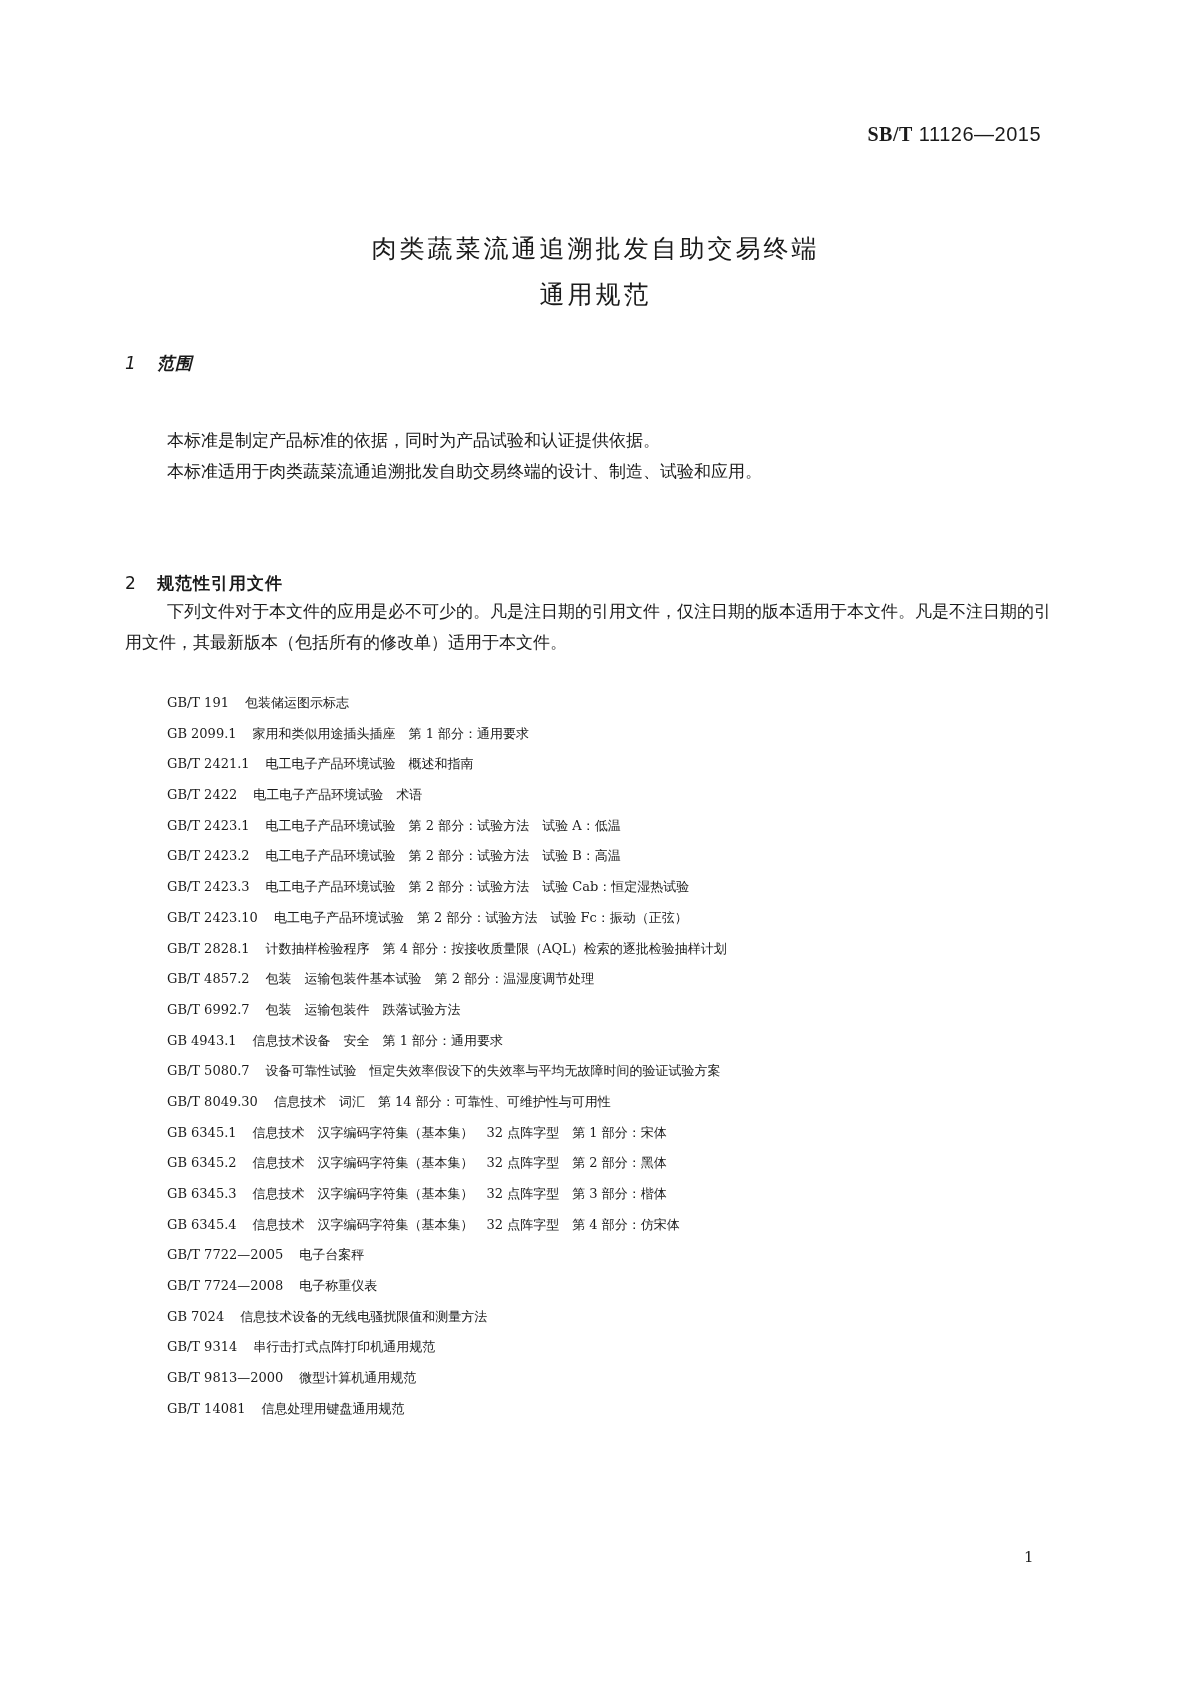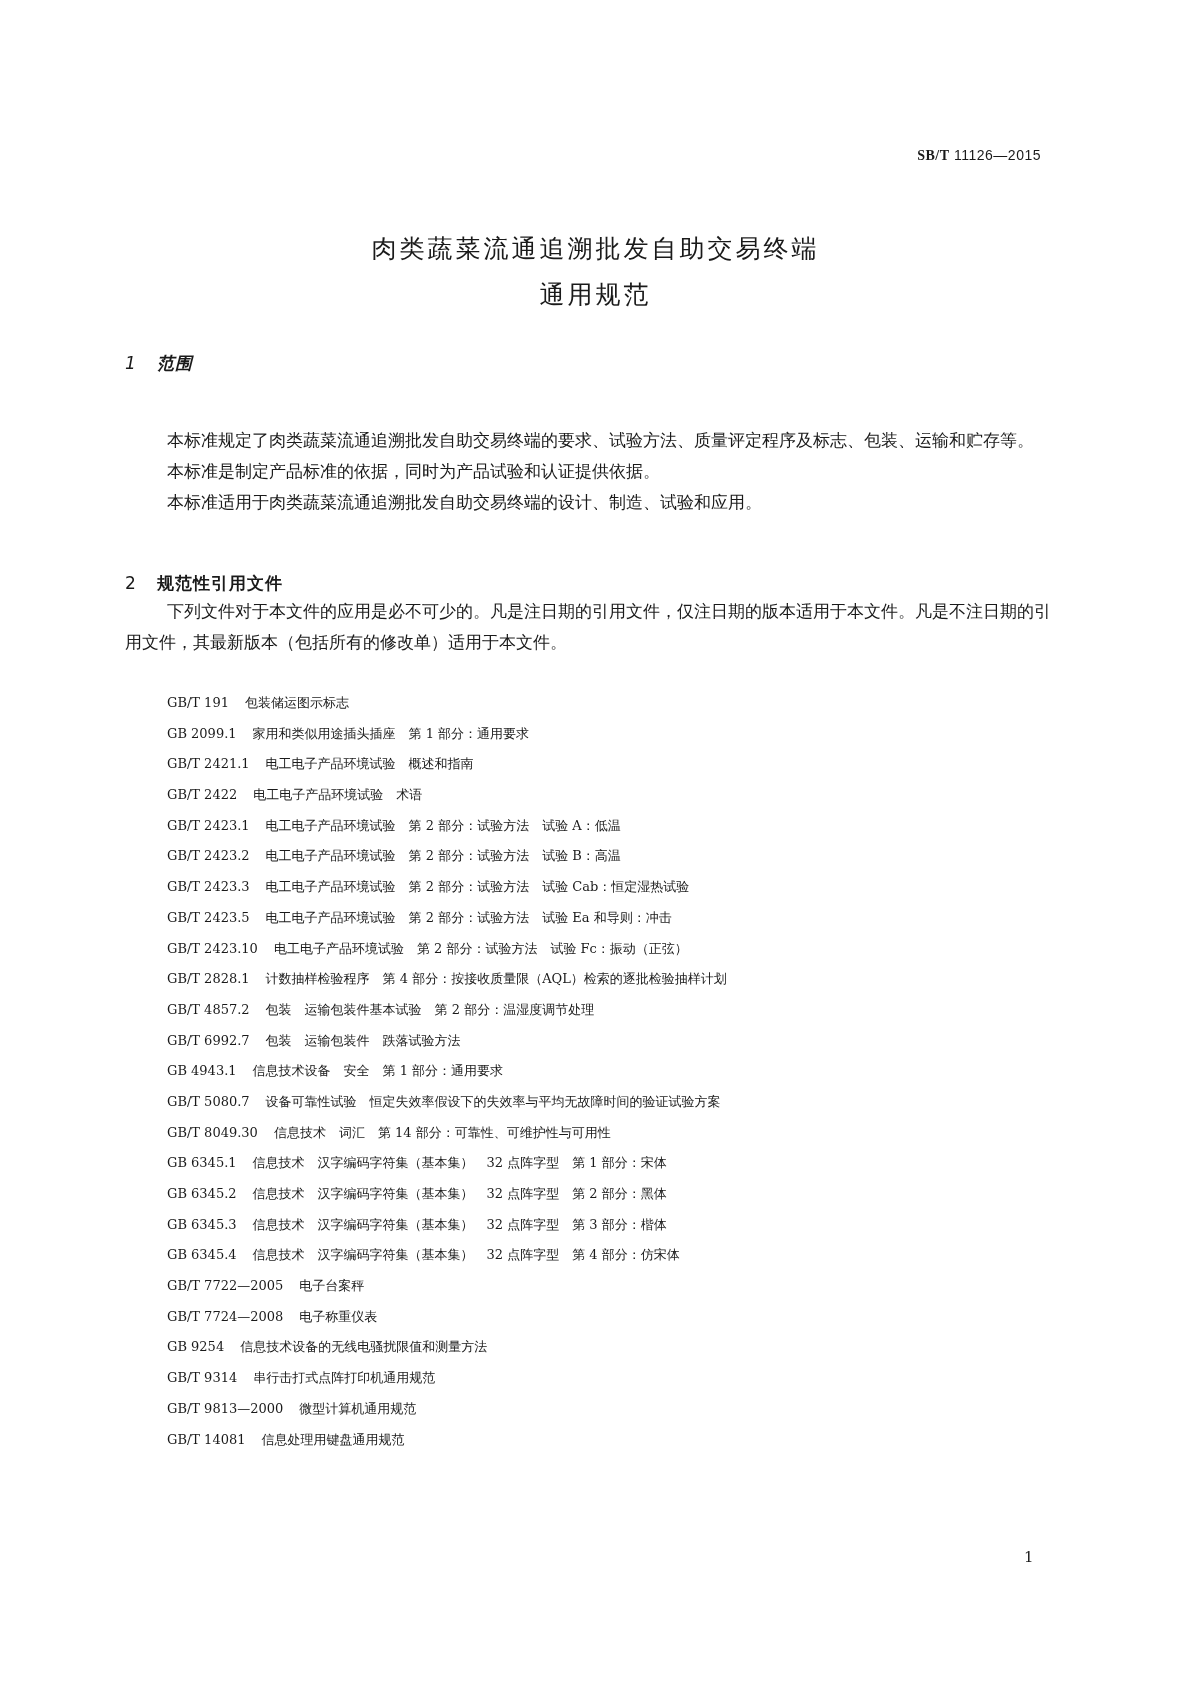--- a/index.html
+++ b/index.html
@@ -1,19 +1,19 @@
 <!DOCTYPE html>
 <html><head>
 <meta charset="utf-8">
 <style>
   html, body { margin: 0; padding: 0; background: #ffffff; }
   body { width: 1191px; height: 1684px; position: relative; overflow: hidden; color: #1a1a1a;
          font-family: "DejaVu Serif", "Liberation Serif", serif; }
-  .std-code { position: absolute; top: 123px; right: 150px; font-size: 14px; letter-spacing: 0.5px;
-              font-family: "Liberation Sans", "DejaVu Sans", sans-serif; margin-top: 24px; }
+  .std-code { position: absolute; top: 123px; right: 150px; font-size: 20px; letter-spacing: 0.5px;
+              font-family: "Liberation Sans", "DejaVu Sans", sans-serif; }
   .std-code .pre { font-family: "Liberation Serif", serif; font-weight: bold; }
   .title { position: absolute; left: 0; width: 100%; text-align: center; font-size: 25px;
            font-family: "DejaVu Sans", sans-serif; letter-spacing: 3px; }
   .title.l1 { top: 232px; }
   .title.l2 { top: 278px; }
   .sec { position: absolute; left: 125px; font-size: 17px; font-weight: bold;
          font-family: "DejaVu Sans", sans-serif; letter-spacing: 1px; }
   .sec .num { font-weight: normal; display: inline-block; width: 32px; }
   .para { position: absolute; left: 125px; width: 940px; font-size: 17px; line-height: 31px; }
   .para p { margin: 0; text-indent: 42px; }
@@ -31,54 +31,52 @@
 </div>
 
 <div class="title l1">肉类蔬菜流通追溯批发自助交易终端</div>
 <div class="title l2">通用规范</div>
 
 <div class="sec" style="top:352px;font-style:italic;">
   <span class="num">1</span><span>范围</span>
 </div>
 
 <div class="para" style="top:425px;">
-  <p>本标准规定了肉类蔬菜流通追溯批发自助交易终端的要求、试验方法、质量评定程序及标志、包装、运输和贮存等。</p>
   <p>本标准是制定产品标准的依据，同时为产品试验和认证提供依据。</p>
   <p>本标准适用于肉类蔬菜流通追溯批发自助交易终端的设计、制造、试验和应用。</p>
 </div>
 
 <div class="sec" style="top:572px;">
   <span class="num">2</span><span>规范性引用文件</span>
 </div>
 
 <div class="para" style="top:596px;">
   <p>下列文件对于本文件的应用是必不可少的。凡是注日期的引用文件，仅注日期的版本适用于本文件。凡是不注日期的引用文件，其最新版本（包括所有的修改单）适用于本文件。</p>
 </div>
 
 <div class="refs">
   <div class="ref"><span class="code">GB/T 191</span><span>包装储运图示标志</span></div>
   <div class="ref"><span class="code">GB 2099.1</span><span>家用和类似用途插头插座　第 1 部分：通用要求</span></div>
   <div class="ref"><span class="code">GB/T 2421.1</span><span>电工电子产品环境试验　概述和指南</span></div>
   <div class="ref"><span class="code">GB/T 2422</span><span>电工电子产品环境试验　术语</span></div>
   <div class="ref"><span class="code">GB/T 2423.1</span><span>电工电子产品环境试验　第 2 部分：试验方法　试验 A：低温</span></div>
   <div class="ref"><span class="code">GB/T 2423.2</span><span>电工电子产品环境试验　第 2 部分：试验方法　试验 B：高温</span></div>
   <div class="ref"><span class="code">GB/T 2423.3</span><span>电工电子产品环境试验　第 2 部分：试验方法　试验 Cab：恒定湿热试验</span></div>
-  <div class="ref"><span class="code">GB/T 2423.5</span><span>电工电子产品环境试验　第 2 部分：试验方法　试验 Ea 和导则：冲击</span></div>
   <div class="ref"><span class="code">GB/T 2423.10</span><span>电工电子产品环境试验　第 2 部分：试验方法　试验 Fc：振动（正弦）</span></div>
   <div class="ref"><span class="code">GB/T 2828.1</span><span>计数抽样检验程序　第 4 部分：按接收质量限（AQL）检索的逐批检验抽样计划</span></div>
   <div class="ref"><span class="code">GB/T 4857.2</span><span>包装　运输包装件基本试验　第 2 部分：温湿度调节处理</span></div>
   <div class="ref"><span class="code">GB/T 6992.7</span><span>包装　运输包装件　跌落试验方法</span></div>
   <div class="ref"><span class="code">GB 4943.1</span><span>信息技术设备　安全　第 1 部分：通用要求</span></div>
   <div class="ref"><span class="code">GB/T 5080.7</span><span>设备可靠性试验　恒定失效率假设下的失效率与平均无故障时间的验证试验方案</span></div>
   <div class="ref"><span class="code">GB/T 8049.30</span><span>信息技术　词汇　第 14 部分：可靠性、可维护性与可用性</span></div>
   <div class="ref"><span class="code">GB 6345.1</span><span>信息技术　汉字编码字符集（基本集）　32 点阵字型　第 1 部分：宋体</span></div>
   <div class="ref"><span class="code">GB 6345.2</span><span>信息技术　汉字编码字符集（基本集）　32 点阵字型　第 2 部分：黑体</span></div>
   <div class="ref"><span class="code">GB 6345.3</span><span>信息技术　汉字编码字符集（基本集）　32 点阵字型　第 3 部分：楷体</span></div>
   <div class="ref"><span class="code">GB 6345.4</span><span>信息技术　汉字编码字符集（基本集）　32 点阵字型　第 4 部分：仿宋体</span></div>
   <div class="ref"><span class="code">GB/T 7722—2005</span><span>电子台案秤</span></div>
   <div class="ref"><span class="code">GB/T 7724—2008</span><span>电子称重仪表</span></div>
-  <div class="ref"><span class="code">GB 9254</span><span>信息技术设备的无线电骚扰限值和测量方法</span></div>
+  <div class="ref"><span class="code">GB 7024</span><span>信息技术设备的无线电骚扰限值和测量方法</span></div>
   <div class="ref"><span class="code">GB/T 9314</span><span>串行击打式点阵打印机通用规范</span></div>
   <div class="ref"><span class="code">GB/T 9813—2000</span><span>微型计算机通用规范</span></div>
   <div class="ref"><span class="code">GB/T 14081</span><span>信息处理用键盘通用规范</span></div>
 </div>
 
 <div class="page-num">1</div>
 
 </body></html>

